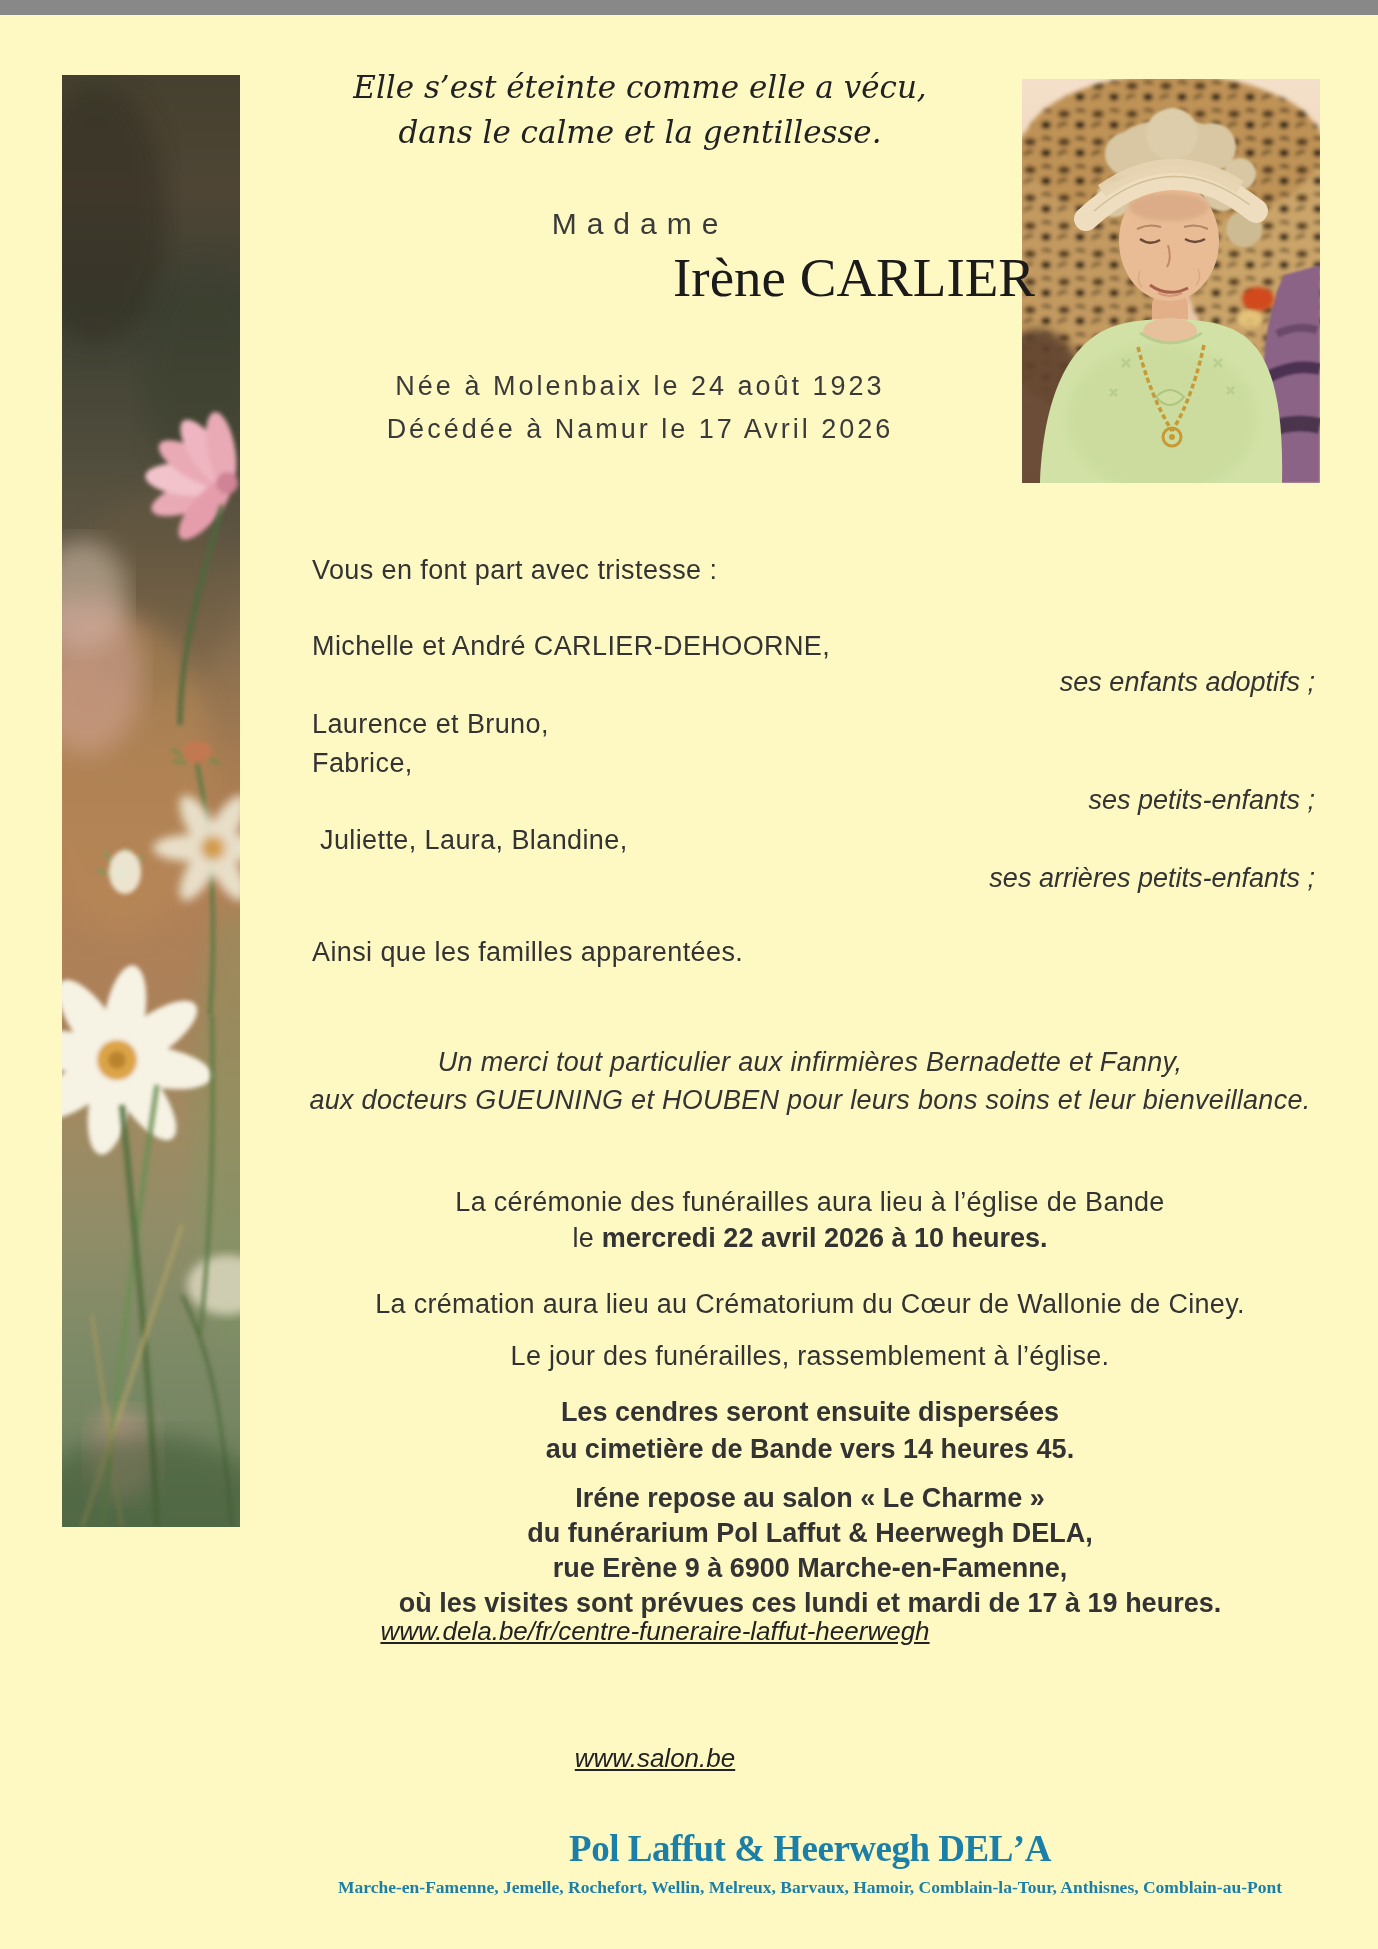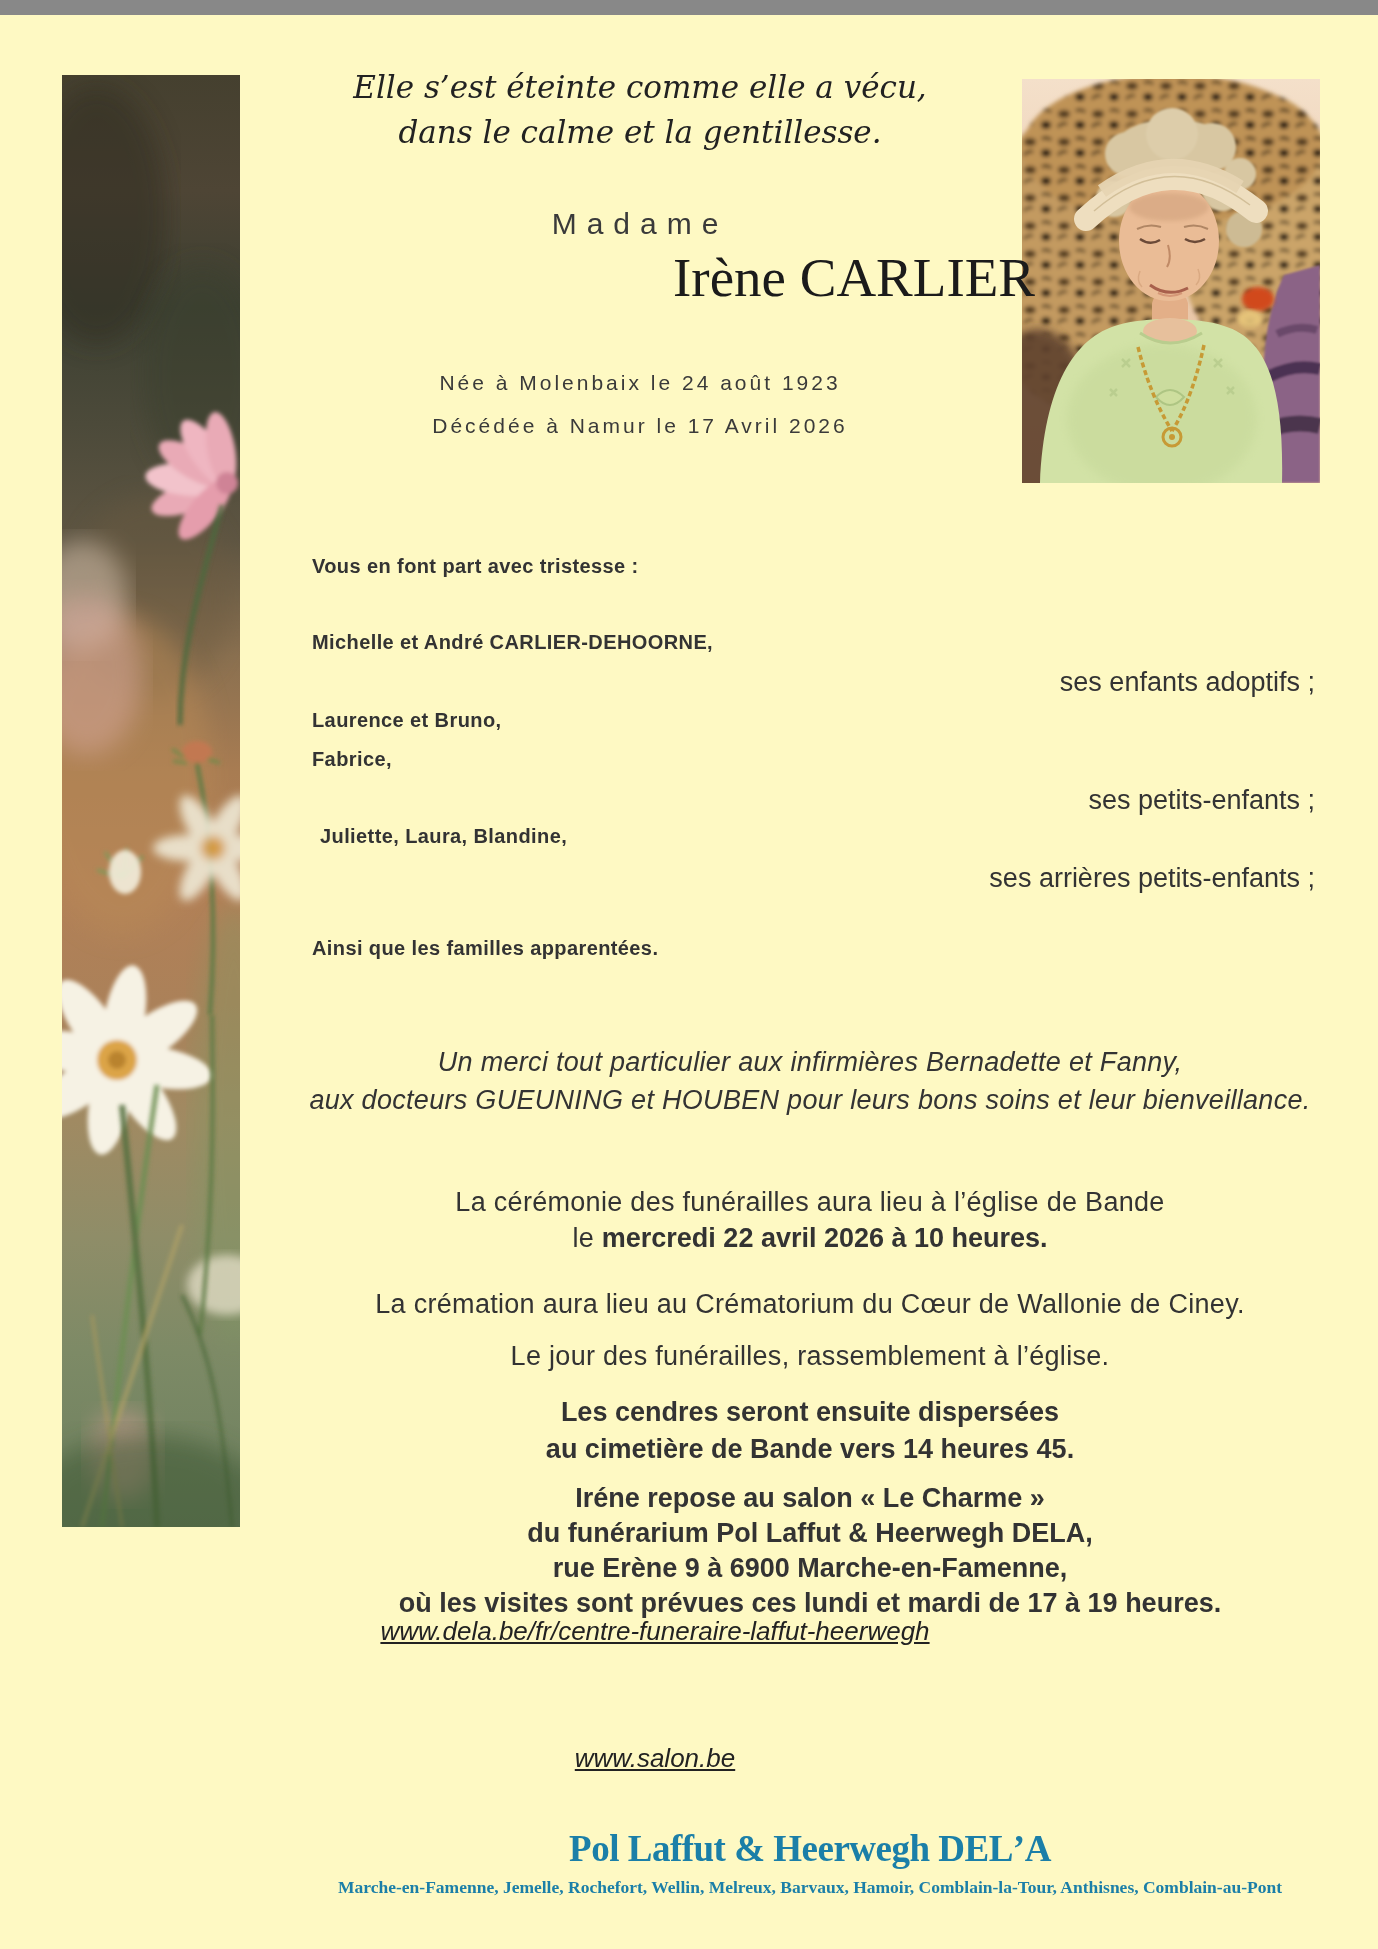--- a/index.html
+++ b/index.html
@@ -15,28 +15,28 @@
   .portrait svg{display:block;width:100%;height:100%;}
   
   .quote-line{position:absolute;left:245px;width:790px;text-align:center;
     font-family:"DejaVu Serif",serif;font-style:italic;font-size:31px;color:#222;}
   .q1{top:54px;} .q2{top:99px;}
   .madame{position:absolute;left:245px;top:192px;width:790px;text-align:center;
     font-size:30px;letter-spacing:10px;color:#3a3a3a;}
   .dname{position:absolute;left:245px;top:231px;width:790px;text-align:right;
     font-family:"Liberation Serif",serif;font-size:55px;color:#1b1b1b;}
   .bd-line{position:absolute;left:245px;width:790px;text-align:center;
-    font-size:21px;letter-spacing:3px;color:#3a3a3a;}
+    font-size:27px;letter-spacing:3px;color:#3a3a3a;}
   .birth{top:356px;} .death{top:399px;}
   
-  .body-line{position:absolute;left:312px;font-size:20px;color:#333;letter-spacing:.4px;font-weight:bold;}
+  .body-line{position:absolute;left:312px;font-size:27px;color:#333;letter-spacing:.4px;}
   .vous{top:540px;} .michelle{top:616px;} .laurence{top:694px;}
   .fabrice{top:733px;} .juliette{top:810px;left:320px;} .ainsi{top:922px;}
   .rel-label{position:absolute;left:312px;width:1003px;text-align:right;
-    font-size:27px;color:#333;}
+    font-size:27px;font-style:italic;color:#333;}
   .lab1{top:652px;} .lab2{top:770px;} .lab3{top:848px;}
   
   .center-line{position:absolute;left:240px;width:1140px;text-align:center;
     font-size:27px;color:#333;letter-spacing:.3px;}
   .italic{font-style:italic;}
   .bold{font-weight:700;letter-spacing:0;}
   .t1{top:1032px;} .t2{top:1070px;}
   .c1{top:1172px;} .c2{top:1208px;} .c3{top:1274px;} .c4{top:1326px;}
   .a1{top:1382px;} .a2{top:1419px;}
   .r1{top:1468px;} .r2{top:1503px;} .r3{top:1538px;} .r4{top:1573px;}

